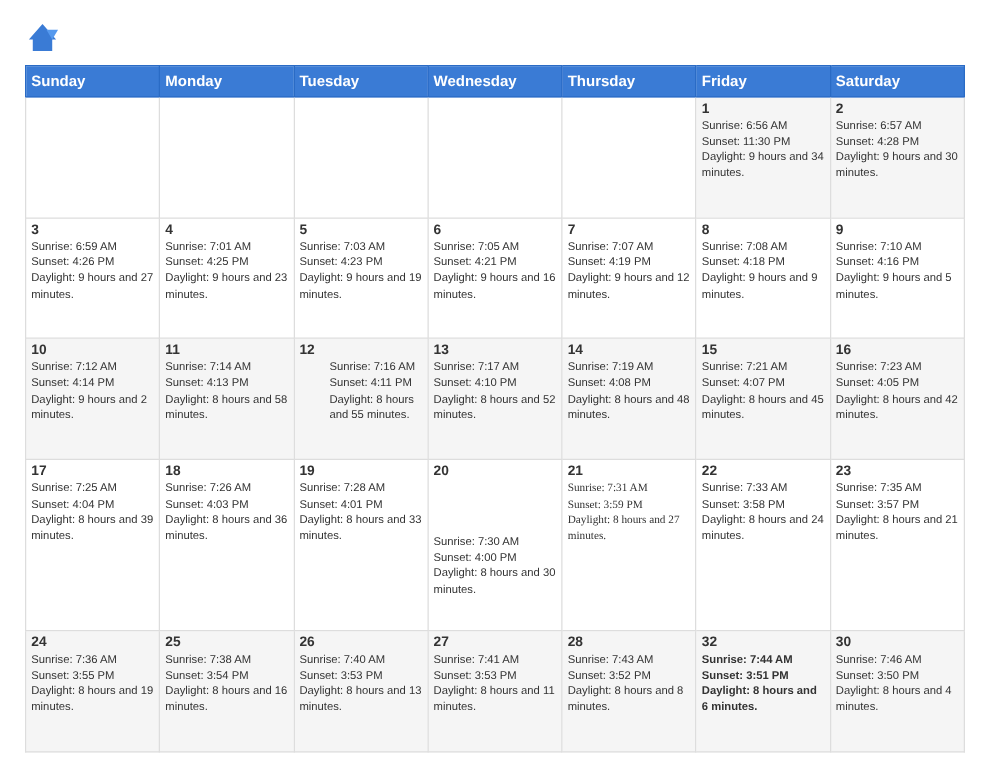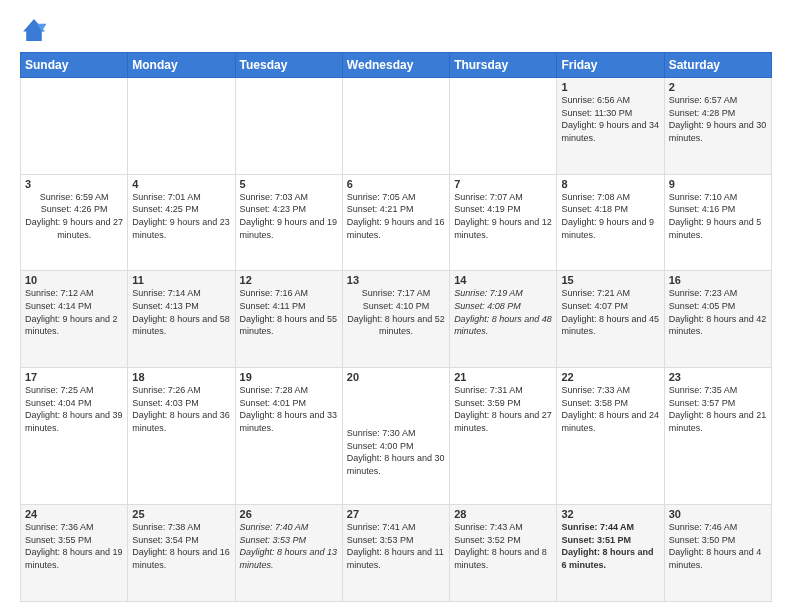--- a/index.html
+++ b/index.html
@@ -149,21 +149,21 @@
           <td>
             <span class="day-number">2</span>
             <div class="day-info" style="white-space: pre-line;">Sunrise: 6:57 AM
 Sunset: 4:28 PM
 Daylight: 9 hours and 30 minutes.</div>
           </td>
         </tr>
         <tr>
           <td>
             <span class="day-number">3</span>
-            <div class="day-info" style="white-space: pre-line; text-align: center;">Sunrise: 6:59 AM
+            <div class="day-info" style="white-space: pre-line;">Sunrise: 6:59 AM
 Sunset: 4:26 PM
 Daylight: 9 hours and 27 minutes.</div>
           </td>
           <td>
             <span class="day-number">4</span>
             <div class="day-info" style="white-space: pre-line;">Sunrise: 7:01 AM
 Sunset: 4:25 PM
 Daylight: 9 hours and 23 minutes.</div>
           </td>
           <td>
@@ -205,33 +205,33 @@
 Daylight: 9 hours and 2 minutes.</div>
           </td>
           <td>
             <span class="day-number">11</span>
             <div class="day-info" style="white-space: pre-line;">Sunrise: 7:14 AM
 Sunset: 4:13 PM
 Daylight: 8 hours and 58 minutes.</div>
           </td>
           <td>
             <span class="day-number">12</span>
-            <div class="day-info" style="white-space: pre-line;">Sunrise: 7:16 AM
+            <div class="day-info" style="white-space: pre-line; margin-left: 24px;">Sunrise: 7:16 AM
 Sunset: 4:11 PM
 Daylight: 8 hours and 55 minutes.</div>
           </td>
           <td>
             <span class="day-number">13</span>
-            <div class="day-info" style="white-space: pre-line; text-align: center;">Sunrise: 7:17 AM
+            <div class="day-info" style="white-space: pre-line;">Sunrise: 7:17 AM
 Sunset: 4:10 PM
 Daylight: 8 hours and 52 minutes.</div>
           </td>
           <td>
             <span class="day-number">14</span>
-            <div class="day-info" style="white-space: pre-line; font-style: italic;">Sunrise: 7:19 AM
+            <div class="day-info" style="white-space: pre-line;">Sunrise: 7:19 AM
 Sunset: 4:08 PM
 Daylight: 8 hours and 48 minutes.</div>
           </td>
           <td>
             <span class="day-number">15</span>
             <div class="day-info" style="white-space: pre-line;">Sunrise: 7:21 AM
 Sunset: 4:07 PM
 Daylight: 8 hours and 45 minutes.</div>
           </td>
           <td>
@@ -261,21 +261,21 @@
 Daylight: 8 hours and 33 minutes.</div>
           </td>
           <td>
             <span class="day-number">20</span>
             <div class="day-info" style="white-space: pre-line; margin-top: 44px;">Sunrise: 7:30 AM
 Sunset: 4:00 PM
 Daylight: 8 hours and 30 minutes.</div>
           </td>
           <td>
             <span class="day-number">21</span>
-            <div class="day-info" style="white-space: pre-line;">Sunrise: 7:31 AM
+            <div class="day-info" style="white-space: pre-line; font-family: Liberation Serif, serif;">Sunrise: 7:31 AM
 Sunset: 3:59 PM
 Daylight: 8 hours and 27 minutes.</div>
           </td>
           <td>
             <span class="day-number">22</span>
             <div class="day-info" style="white-space: pre-line;">Sunrise: 7:33 AM
 Sunset: 3:58 PM
 Daylight: 8 hours and 24 minutes.</div>
           </td>
           <td>
@@ -293,21 +293,21 @@
 Daylight: 8 hours and 19 minutes.</div>
           </td>
           <td>
             <span class="day-number">25</span>
             <div class="day-info" style="white-space: pre-line;">Sunrise: 7:38 AM
 Sunset: 3:54 PM
 Daylight: 8 hours and 16 minutes.</div>
           </td>
           <td>
             <span class="day-number">26</span>
-            <div class="day-info" style="white-space: pre-line; font-style: italic;">Sunrise: 7:40 AM
+            <div class="day-info" style="white-space: pre-line;">Sunrise: 7:40 AM
 Sunset: 3:53 PM
 Daylight: 8 hours and 13 minutes.</div>
           </td>
           <td>
             <span class="day-number">27</span>
             <div class="day-info" style="white-space: pre-line;">Sunrise: 7:41 AM
 Sunset: 3:53 PM
 Daylight: 8 hours and 11 minutes.</div>
           </td>
           <td>

